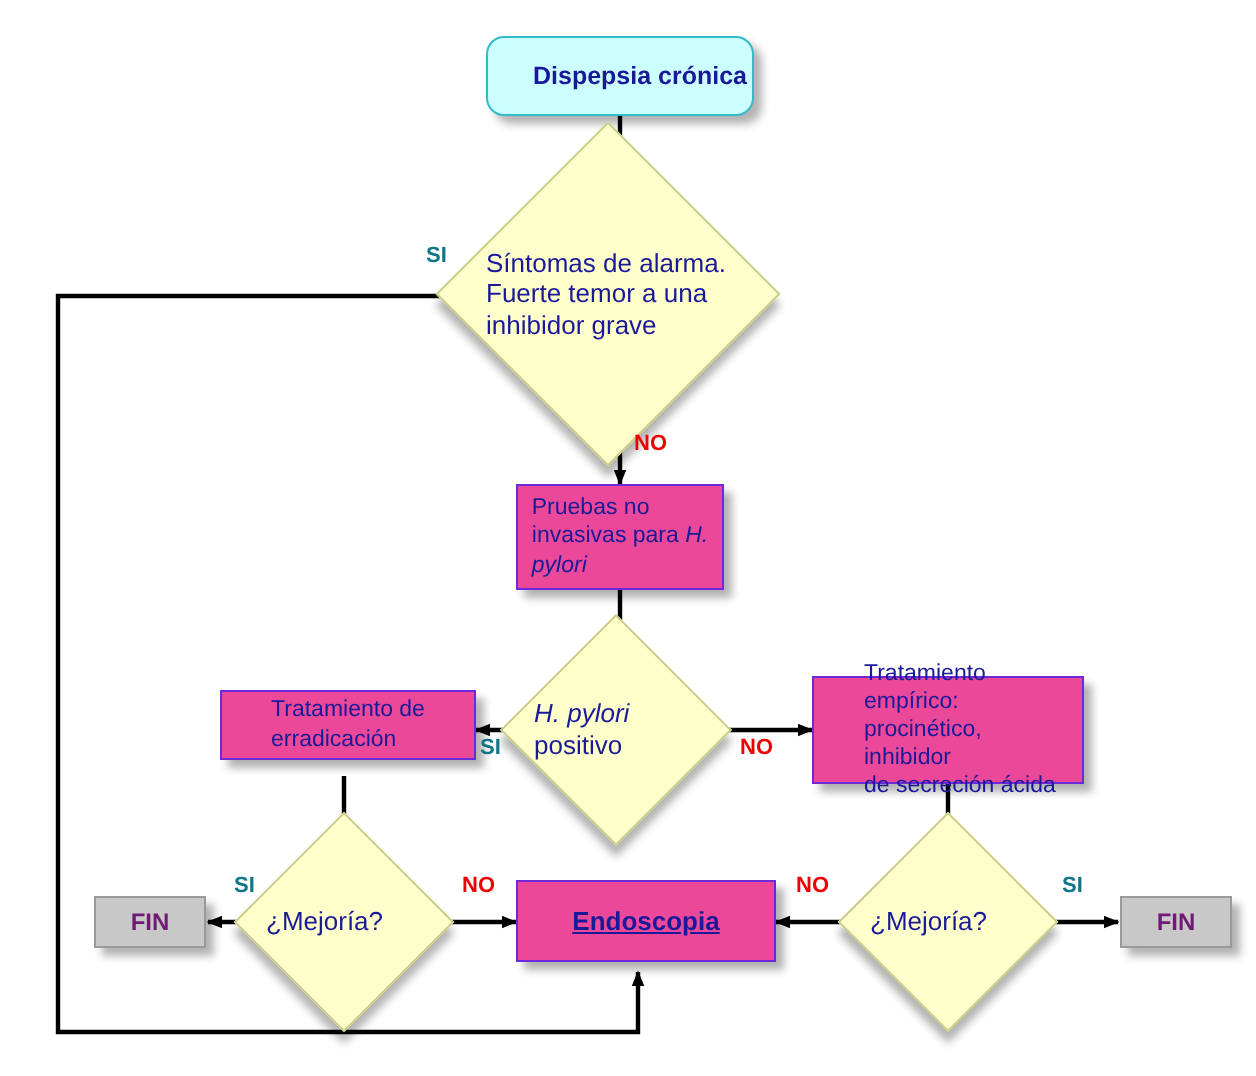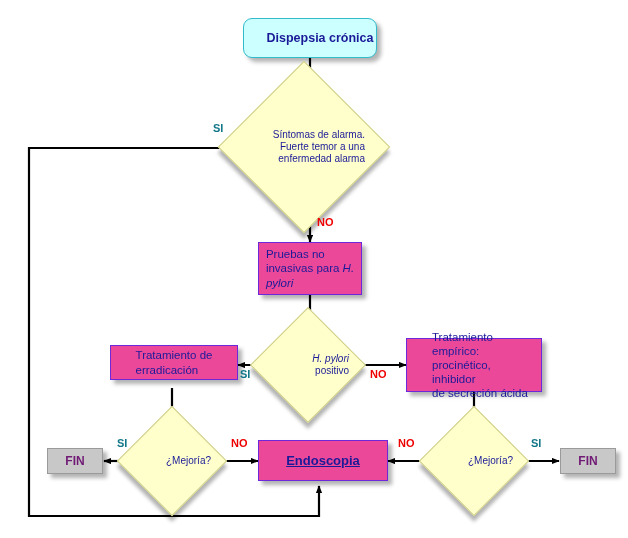--- a/index.html
+++ b/index.html
@@ -51,22 +51,22 @@
   .dia{display:flex;align-items:center;justify-content:center;}
   .dia .sq{
     position:absolute;left:0;top:0;width:100%;height:100%;
     background:#ffffcc;
     border:1px solid #cccc88;
     transform:rotate(45deg);
     box-shadow:4px 4px 4px rgba(0,0,0,.30);
     box-sizing:border-box;
   }
   .dia .txt{
-    position:relative;z-index:2;width:150%;text-align:right;
-    color:#1a1a99;font-size:10px;line-height:1.2;
+    position:relative;z-index:2;width:150%;text-align:left;
+    color:#1a1a99;font-size:13px;line-height:1.2;
   }
   .dia .txt i{font-style:italic;}
 
   
   .lbl{position:absolute;font-size:11px;font-weight:bold;white-space:nowrap;}
   .lbl.si{color:#117788;}
   .lbl.no{color:#ee0000;}
 </style>
 </head>
 <body>
@@ -109,21 +109,21 @@
 
   <div class="node term" style="left:243px;top:18px;width:134px;height:40px;padding-left:20px;">
     <span>Dispepsia crónica</span>
   </div>
 
   <div class="node dia" style="left:243px;top:86px;width:122px;height:122px;">
     <div class="sq"></div>
     <div class="txt">
       <div>Síntomas de alarma.</div>
       <div>Fuerte temor a una</div>
-      <div>enfermedad alarma</div>
+      <div>inhibidor grave</div>
     </div>
   </div>
 
   <div class="node proc" style="left:258px;top:242px;width:104px;height:53px;">
     <div>
       <div>Pruebas no</div>
       <div><span>invasivas para </span><i>H.</i></div>
       <div><i>pylori</i></div>
     </div>
   </div>

